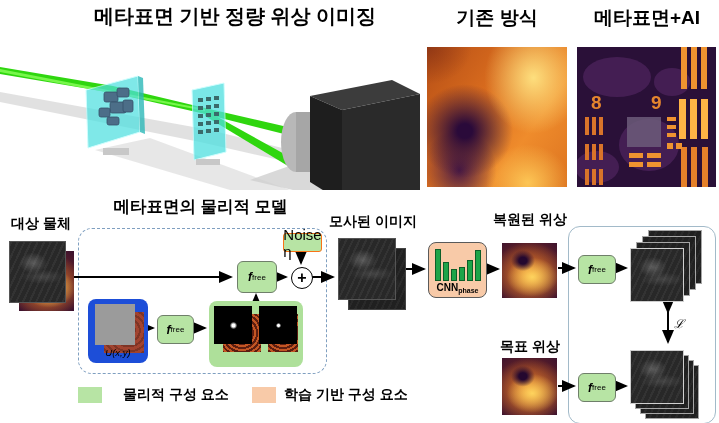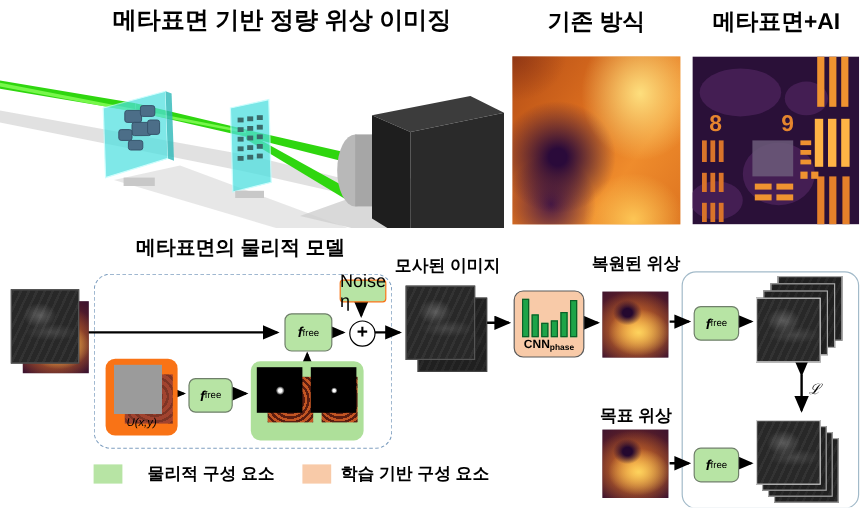--- a/index.html
+++ b/index.html
@@ -40,21 +40,21 @@
   .ffree-bot{left:578px;top:373px;width:36px;height:27px;}
   .fvar{font-style:italic;font-weight:bold;}
   .fsub{font-size:8px;vertical-align:-3px;}
   .noise-box{left:283px;top:233px;width:37px;height:17px;background:#b7e4a4;border:1px solid #f97316;
              border-radius:3px;display:flex;align-items:center;justify-content:center;font-size:15px;}
   .plus-circle{left:291px;top:267px;width:20px;height:20px;border:1.6px solid #000;border-radius:50%;
                background:#fff;display:flex;align-items:center;justify-content:center;
                font-size:16px;font-weight:bold;line-height:1;}
 
   
-  .u-box{left:88px;top:299px;width:60px;height:64px;background:#f97316;border-radius:8px;}
+  .u-box{left:88px;top:299px;width:60px;height:64px;background:#1d4ed8;border-radius:8px;}
   .focus-box{left:209px;top:301px;width:94px;height:66px;background:#aee09a;border-radius:8px;}
   .u-red{left:16px;top:13px;width:40px;height:41px;
          background:repeating-radial-gradient(circle at 62% 45%, rgba(0,0,0,.22) 0 2px, rgba(0,0,0,0) 2px 5px),#a1432f;}
   .u-gray{left:7px;top:5px;width:40px;height:41px;background:#9b9b9b;}
   .u-label{left:0;top:48px;width:60px;text-align:center;font-size:9.5px;font-style:italic;}
   .psf-red{width:38px;height:38px;
            background:repeating-radial-gradient(circle at 50% 50%, #c25523 0 2px, #5c1d10 2px 4px);}
   .psf-black{width:38px;height:38px;background:#000;}
   .psf-dot{position:absolute;left:50%;top:50%;width:7px;height:7px;margin:-3.5px 0 0 -3.5px;border-radius:50%;
            background:radial-gradient(circle,#fff 30%,rgba(255,255,255,.35) 60%,rgba(255,255,255,0) 80%);}
@@ -209,20 +209,21 @@
         <rect x="52" y="106" width="14" height="5"></rect>
           <rect x="70" y="106" width="14" height="5"></rect>
         <rect x="52" y="115" width="14" height="5"></rect>
           <rect x="70" y="115" width="14" height="5"></rect>
       </g>
     </g>
     <text x="14" y="62" font-size="19" font-weight="bold" fill="#e5852e" font-family="Liberation Sans, sans-serif">8</text>
     <text x="74" y="62" font-size="19" font-weight="bold" fill="#e5852e" font-family="Liberation Sans, sans-serif">9</text>
   </svg>
 
+  <div class="abs lbl lbl-target-object">대상 물체</div>
   <div class="abs lbl lbl-model-title">메타표면의 물리적 모델</div>
   <div class="abs lbl lbl-restored">복원된 위상</div>
   <div class="abs lbl lbl-simulated">모사된 이미지</div>
   <div class="abs lbl lbl-target-phase">목표 위상</div>
 
   <div class="abs dashed-box"></div>
   <div class="abs learning-box"></div>
 
   <svg class="abs" style="left:0;top:0;" width="719" height="423" viewBox="0 0 719 423">
     <defs>

